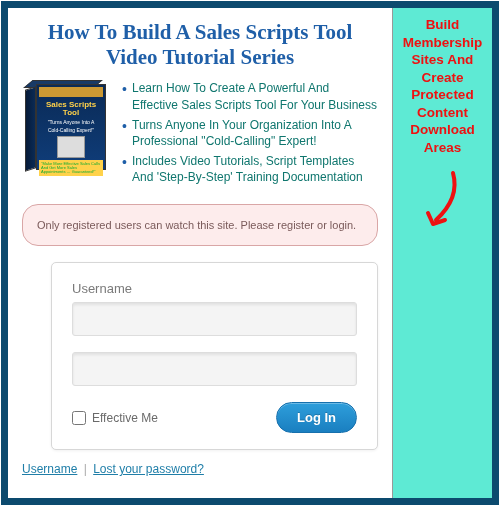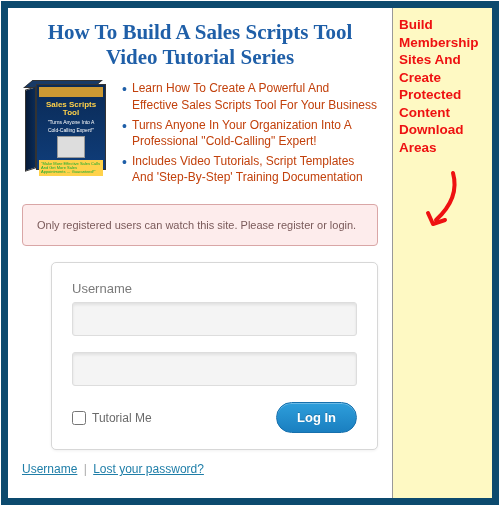--- a/index.html
+++ b/index.html
@@ -1,35 +1,35 @@
 <!DOCTYPE html>
 <html><head>
 <meta charset="utf-8">
 <style>
 * { box-sizing: border-box; margin: 0; padding: 0; }
 body { font-family: Arial, Helvetica, sans-serif; background: #fff; width: 500px; height: 506px; overflow: hidden; position: relative; }
 .frame { border: 7px solid #0c4a6e; width: 498px; height: 504px; margin: 1px; display: flex; background: #fff; }
 .main { flex: 0 0 385px; background: #fff; padding: 12px 14px 14px 14px; border-right: 1px solid #999; }
-.side { flex: 1; background: #fef9c3; padding: 8px 6px; text-align: left; }
+.side { flex: 1; background: #5eead4; padding: 8px 6px; text-align: center; }
 .headline { color: #1f5fa8; font-size: 21px; font-weight: bold; text-align: center; line-height: 1.2; margin-bottom: 10px; font-family: Georgia, 'Times New Roman', serif; }
 .hero { display: flex; gap: 8px; margin-bottom: 14px; }
 .boxart { width: 90px; height: 95px; flex: 0 0 90px; position: relative; }
 .boxart-3d { position: relative; width: 90px; height: 120px; }
 .box-front { position: absolute; left: 14px; top: 4px; width: 70px; height: 86px; background: linear-gradient(#0a2a55,#0f3d7a); border: 1px solid #333; }
 .box-front .bar { background: #c93; height: 10px; margin: 2px; }
 .box-front .title { color: #ffd24a; font-size: 8px; font-weight: bold; text-align: center; padding: 2px 1px; line-height: 1; }
 .box-front .sub { color: #fff; font-size: 5px; text-align: center; padding: 1px; line-height: 1.1; }
 .box-front .pic { background: #ddd; width: 28px; height: 22px; margin: 2px auto; border: 1px solid #999; }
 .box-front .yell { background: #ffd24a; color: #1a3; font-size: 4px; padding: 2px; margin: 2px; line-height: 1; }
 .box-side { position: absolute; left: 3px; top: 8px; width: 11px; height: 82px; background: linear-gradient(90deg,#061a38,#0a2a55); transform: skewY(-18deg); border: 1px solid #333; }
 .box-top { position: absolute; left: 6px; top: 0px; width: 70px; height: 8px; background: #183a66; transform: skewX(-50deg); border: 1px solid #333; }
-.bullets { flex: 1; list-style: none; color: #c2410c; font-size: 12px; line-height: 1.35; }
+.bullets { flex: 1; list-style: none; color: #0f766e; font-size: 12px; line-height: 1.35; }
 .bullets li { position: relative; padding-left: 12px; margin-bottom: 4px; }
 .bullets li::before { content: "•"; position: absolute; left: 2px; top: 0; color: #1f5fa8; font-size: 14px; }
-.alert { border: 1px solid #d9a6a6; background: #fdecec; color: #7a5a5a; font-family: Verdana, sans-serif; font-size: 11px; padding: 12px 14px; border-radius: 4px; margin-bottom: 16px; line-height: 1.5; }
+.alert { border: 1px solid #d9a6a6; background: #fdecec; color: #7a5a5a; font-family: Verdana, sans-serif; font-size: 11px; padding: 12px 14px; border-radius: 16px; margin-bottom: 16px; line-height: 1.5; }
 .login-box { border: 1px solid #d7d7d7; border-radius: 5px; padding: 18px 20px 16px 20px; background: #fff; box-shadow: 0 1px 3px rgba(0,0,0,0.06); margin-left: 29px; }
 .field-label { color: #7a7a7a; font-size: 13px; margin-bottom: 6px; display: block; }
 .text-input { width: 100%; height: 34px; border: 1px solid #ddd; background: #f4f4f4; border-radius: 3px; box-shadow: inset 0 2px 3px rgba(0,0,0,0.08); margin-bottom: 16px; padding: 0 8px; font-size: 13px; color: #444; }
 .login-row { display: flex; justify-content: space-between; align-items: center; }
 .remember { display: flex; align-items: center; gap: 6px; color: #6a6a6a; font-size: 12px; }
 .remember input { width: 14px; height: 14px; }
 .login-btn { background: linear-gradient(#2e9edb,#1a7fc0); color: #fff; border: 1px solid #1670ad; border-radius: 16px; padding: 7px 20px; font-size: 13px; font-weight: bold; cursor: pointer; box-shadow: inset 0 1px 0 rgba(255,255,255,0.3); text-shadow: 0 -1px 0 rgba(0,0,0,0.2); }
 .links { margin-top: 12px; font-size: 12px; color: #888; }
 .links a { color: #1f7ea8; text-decoration: underline; }
 .divider { color: #aaa; margin: 0 3px; }
@@ -71,21 +71,21 @@
 
     <div class="alert">Only registered users can watch this site. Please register or login.</div>
 
     <div class="login-box">
       <label class="field-label">Username</label>
       <input type="text" class="text-input" style="">
       <input type="password" class="text-input" style="">
       <div class="login-row">
         <label class="remember">
           <input type="checkbox" style="">
-          <span>Tutorial Me</span>
+          <span>Effective Me</span>
         </label>
         <button class="login-btn">Log In</button>
       </div>
     </div>
 
     <div class="links">
       <a href="#">Username</a>
       <span class="divider">|</span>
       <a href="#">Lost your password?</a>
     </div>

